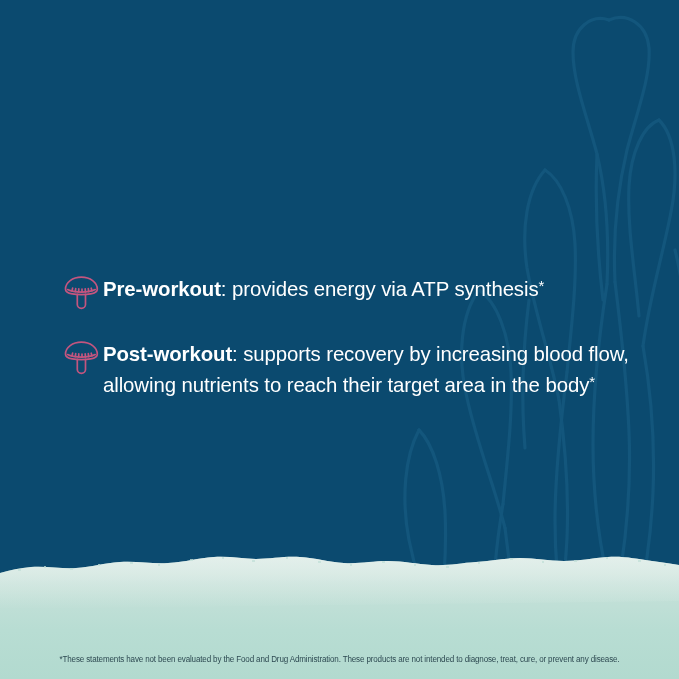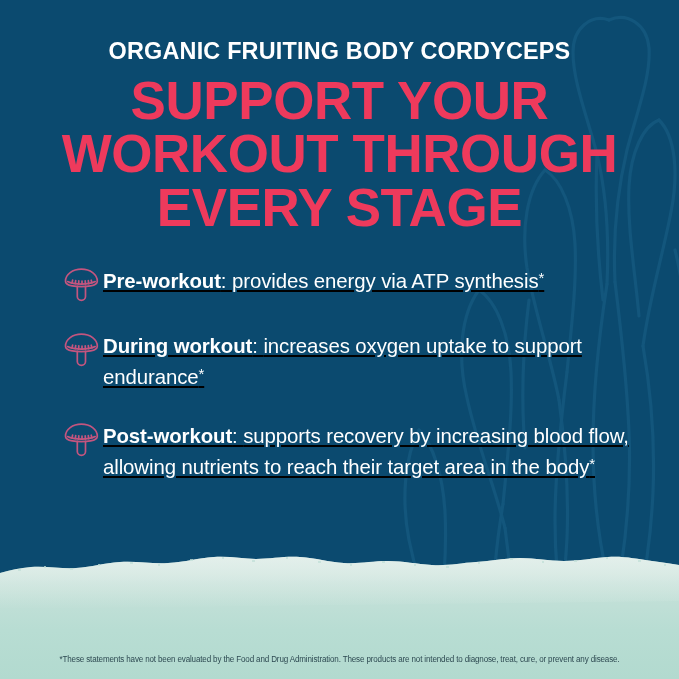--- a/index.html
+++ b/index.html
@@ -62,25 +62,24 @@
     transform-origin: center;
   }
   .headline .hl-line {
     display: block;
     white-space: nowrap;
   }
 
   
   .bullets {
     position: absolute;
-    top: 264px;
+    top: 272px;
     left: 61px;
     width: 580px;
     z-index: 3;
-    text-decoration: underline;
   }
   .bullet {
     display: flex;
     align-items: flex-start;
     margin-bottom: 26px;
   }
   .bullet:last-child { margin-bottom: 8px; }
   .bullet-icon {
     flex: 0 0 auto;
     width: 42px;
@@ -159,62 +158,39 @@
         <path d="M146 528 C150 560 154 590 156 614"></path>
         <path d="M144 504 C138 540 134 578 134 612"></path>
         <path d="M60 430 C46 456 42 498 50 540 C58 582 72 610 82 628"></path>
         <path d="M60 430 C74 444 84 476 86 512 C88 552 84 594 80 624"></path>
         <path d="M316 250 C326 290 330 340 326 388"></path>
         <path d="M170 300 C164 348 162 400 166 448"></path>
       </g>
     </svg>
   </div>
 
-  <div class="headline-block">
-    <div class="eyebrow">ORGANIC FRUITING BODY CORDYCEPS</div>
-    <div class="headline">
-      <span class="hl-line">SUPPORT YOUR</span>
-      <span class="hl-line">WORKOUT THROUGH</span>
-      <span class="hl-line">EVERY STAGE</span>
-    </div>
-  </div>
 
   <div class="bullets">
 
     <div class="bullet">
       <span class="bullet-icon">
         <svg width="42" height="38" viewBox="0 0 42 38" fill="none" xmlns="http://www.w3.org/2000/svg">
           <g stroke="#C4557F" stroke-width="1.7" fill="none" stroke-linecap="round" stroke-linejoin="round">
             <path d="M4.5 16.2 C4.5 9.4 11.6 4.2 20.4 4.2 C29.2 4.2 36.3 9.4 36.3 16.2 C36.3 18.6 33.6 20.2 29.6 20.9 C27.0 21.4 23.8 21.6 20.4 21.6 C17.0 21.6 13.8 21.4 11.2 20.9 C7.2 20.2 4.5 18.6 4.5 16.2 Z"></path>
             <path d="M6.6 16.6 C9.8 18.2 14.8 19.1 20.4 19.1 C26.0 19.1 31.0 18.2 34.2 16.6"></path>
             <path d="M11.0 17.9 L11.6 15.2 M14.3 18.6 L14.7 15.6 M17.6 19.0 L17.8 15.9 M21.0 19.1 L21.0 16.0 M24.4 19.0 L24.2 15.9 M27.7 18.6 L27.3 15.7 M30.9 17.8 L30.2 15.2"></path>
             <path d="M16.3 21.4 L16.3 31.6 C16.3 33.7 18.1 35.3 20.4 35.3 C22.7 35.3 24.5 33.7 24.5 31.6 L24.5 21.4"></path>
           </g>
         </svg>
       </span>
       <span class="bullet-text">
         <span class="lead">Pre-workout</span><span>: </span><span>provides energy via ATP synthesis</span><span class="star">*</span>
       </span>
     </div>
 
-    <div class="bullet">
-      <span class="bullet-icon">
-        <svg width="42" height="38" viewBox="0 0 42 38" fill="none" xmlns="http://www.w3.org/2000/svg">
-          <g stroke="#C4557F" stroke-width="1.7" fill="none" stroke-linecap="round" stroke-linejoin="round">
-            <path d="M4.5 16.2 C4.5 9.4 11.6 4.2 20.4 4.2 C29.2 4.2 36.3 9.4 36.3 16.2 C36.3 18.6 33.6 20.2 29.6 20.9 C27.0 21.4 23.8 21.6 20.4 21.6 C17.0 21.6 13.8 21.4 11.2 20.9 C7.2 20.2 4.5 18.6 4.5 16.2 Z"></path>
-            <path d="M6.6 16.6 C9.8 18.2 14.8 19.1 20.4 19.1 C26.0 19.1 31.0 18.2 34.2 16.6"></path>
-            <path d="M11.0 17.9 L11.6 15.2 M14.3 18.6 L14.7 15.6 M17.6 19.0 L17.8 15.9 M21.0 19.1 L21.0 16.0 M24.4 19.0 L24.2 15.9 M27.7 18.6 L27.3 15.7 M30.9 17.8 L30.2 15.2"></path>
-            <path d="M16.3 21.4 L16.3 31.6 C16.3 33.7 18.1 35.3 20.4 35.3 C22.7 35.3 24.5 33.7 24.5 31.6 L24.5 21.4"></path>
-          </g>
-        </svg>
-      </span>
-      <span class="bullet-text">
-        <span class="lead">During workout</span><span>: </span><span>increases oxygen uptake to support endurance</span><span class="star">*</span>
-      </span>
-    </div>
 
     <div class="bullet">
       <span class="bullet-icon">
         <svg width="42" height="38" viewBox="0 0 42 38" fill="none" xmlns="http://www.w3.org/2000/svg">
           <g stroke="#C4557F" stroke-width="1.7" fill="none" stroke-linecap="round" stroke-linejoin="round">
             <path d="M4.5 16.2 C4.5 9.4 11.6 4.2 20.4 4.2 C29.2 4.2 36.3 9.4 36.3 16.2 C36.3 18.6 33.6 20.2 29.6 20.9 C27.0 21.4 23.8 21.6 20.4 21.6 C17.0 21.6 13.8 21.4 11.2 20.9 C7.2 20.2 4.5 18.6 4.5 16.2 Z"></path>
             <path d="M6.6 16.6 C9.8 18.2 14.8 19.1 20.4 19.1 C26.0 19.1 31.0 18.2 34.2 16.6"></path>
             <path d="M11.0 17.9 L11.6 15.2 M14.3 18.6 L14.7 15.6 M17.6 19.0 L17.8 15.9 M21.0 19.1 L21.0 16.0 M24.4 19.0 L24.2 15.9 M27.7 18.6 L27.3 15.7 M30.9 17.8 L30.2 15.2"></path>
             <path d="M16.3 21.4 L16.3 31.6 C16.3 33.7 18.1 35.3 20.4 35.3 C22.7 35.3 24.5 33.7 24.5 31.6 L24.5 21.4"></path>
           </g>

